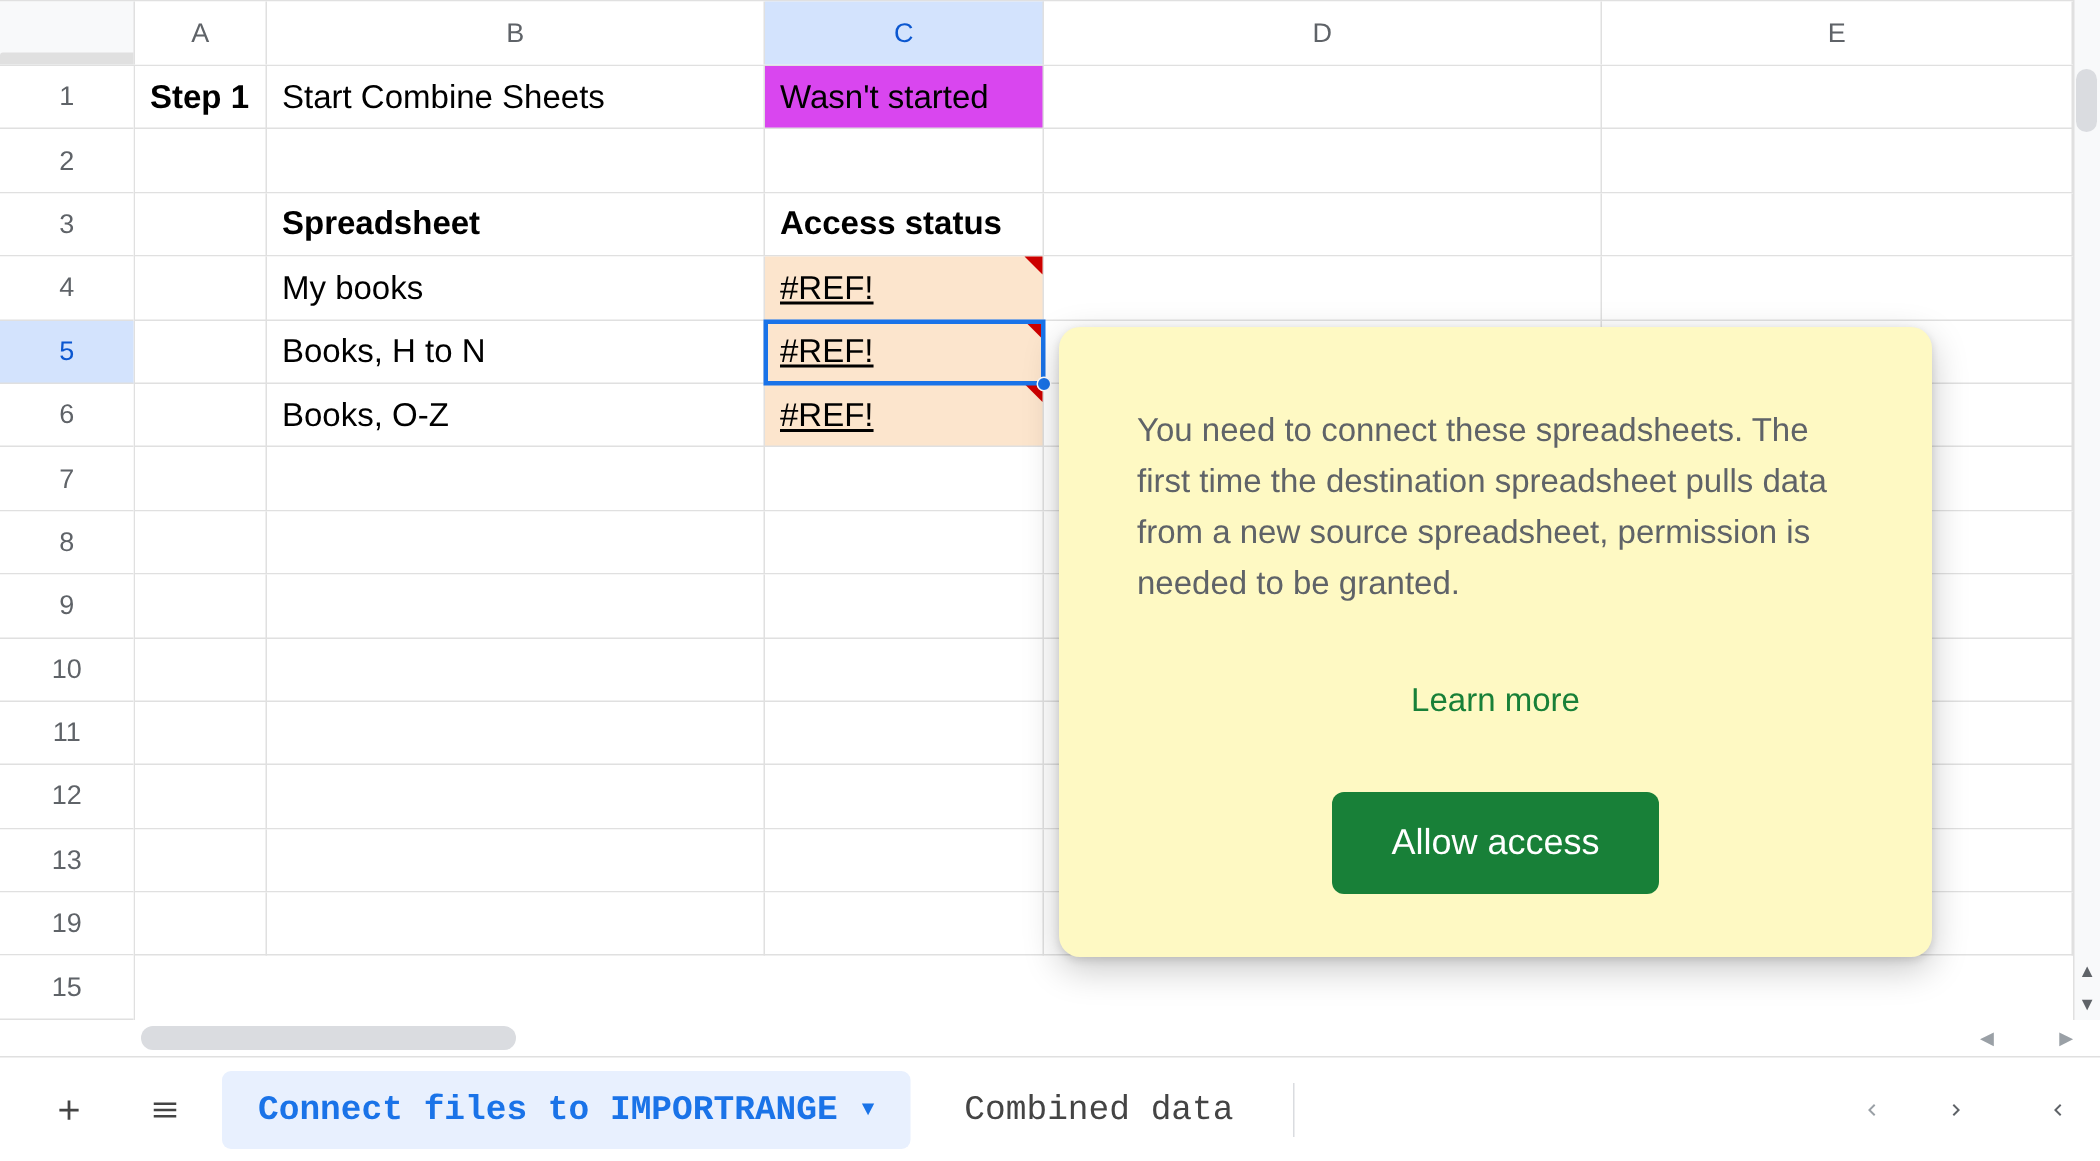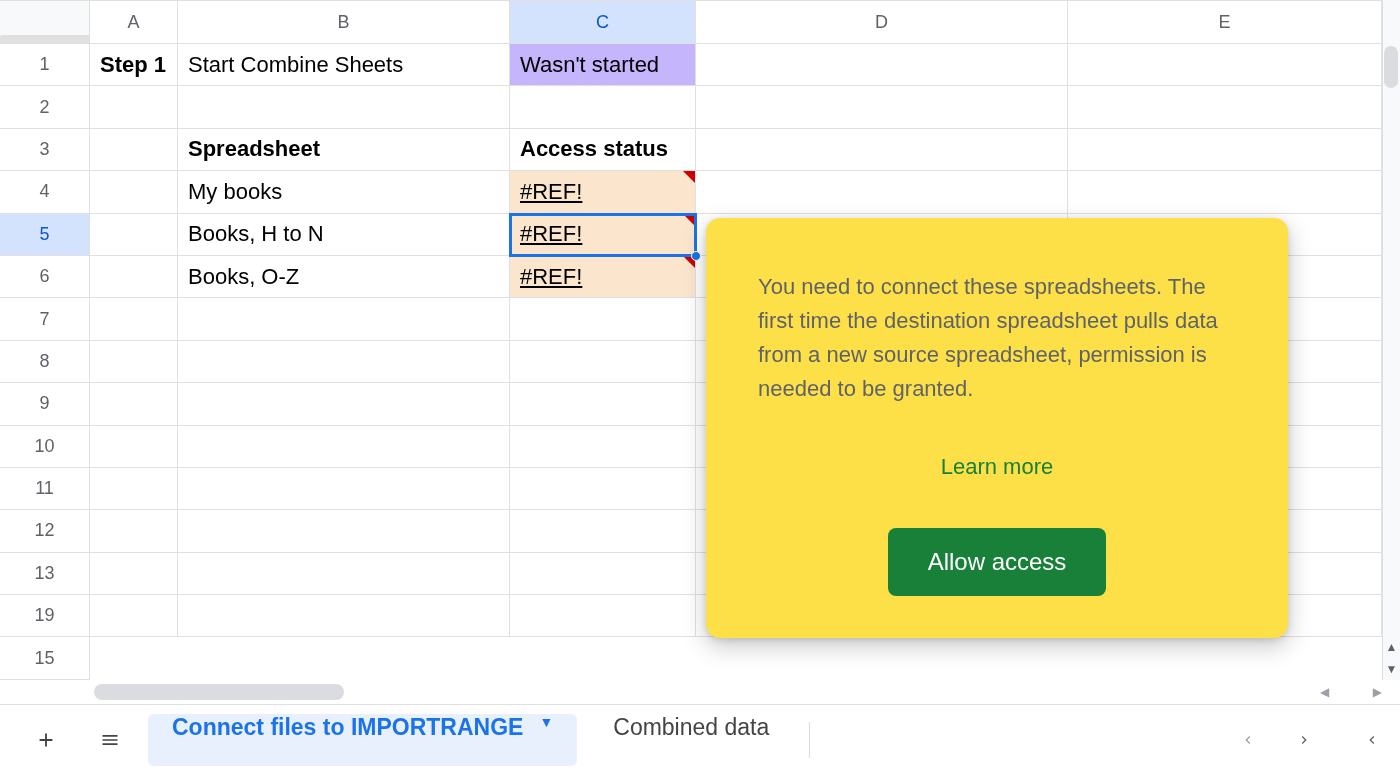--- a/index.html
+++ b/index.html
@@ -49,42 +49,42 @@
     overflow:hidden; background:#fff;
   }
   .row { display:flex; height:42.4px; }
   .cell {
     border-right:1px solid #e0e0e0; border-bottom:1px solid #e0e0e0;
     display:flex; align-items:center; padding:0 10px; font-size:22px;
     color:#000; background:#fff; position:relative;
   }
   .cell.center { justify-content:flex-start;text-decoration:underline; }
   .cell.bold { font-weight:700; }
-  .cell.peach { background:#c4b5fd; }
+  .cell.peach { background:#d946ef; }
   .cell.err { background:#fce5cd; }
   .cell .tri {
     position:absolute; top:0; right:0; width:0; height:0;
     border-top:12px solid #cc0000; border-left:12px solid transparent;
   }
 
   
   .active-outline {
     position:absolute; top:calc(42.4px*4); left:calc(88px + 332px);
     width:186px; height:42.4px; pointer-events:none;
     outline:3px solid #1a73e8; outline-offset:-2px; z-index:20;
   }
   .active-handle {
     position:absolute; width:10px; height:10px; background:#1a73e8;
     border-radius:50%; right:-5px; bottom:-5px; border:1px solid #fff;
   }
 
   
   .popup {
     position:absolute; top:218px; left:706px; width:582px;
-    background:#fde047; border-radius:14px; padding:52px 52px 42px 52px;
+    background:#fef9c3; border-radius:14px; padding:52px 52px 42px 52px;
     box-shadow: 0 8px 24px rgba(0,0,0,.22), 0 2px 6px rgba(0,0,0,.12);
     z-index:40;
   }
   .popup-text { font-size:22px; color:#5f6368; line-height:1.55; }
   .popup-actions {
     display:flex; justify-content:flex-end; align-items:center;
     gap:48px; margin-top:48px;flex-direction:column;
   }
   .learn { color:#188038; font-size:22px; cursor:pointer; }
   .allow {
@@ -126,22 +126,22 @@
     position:absolute; left:0; right:0; bottom:0; height:70px;
     border-top:1px solid #e0e0e0; display:flex; align-items:center;
     padding:0 20px; gap:12px; background:#fff;
   }
   .tb-btn {
     width:52px; height:52px; display:flex; align-items:center;
     justify-content:center; color:#444; cursor:pointer; font-size:26px;
     border-radius:8px;
   }
   .tab {
-    height:52px; display:flex; padding:0 24px;
-    font-size:23px; color:#444; cursor:pointer; position:relative;
+    height:52px; display:flex; align-items:center; padding:0 24px;
+    font-size:23px; color:#444; cursor:pointer; position:relative;font-family:Liberation Mono, monospace;
   }
   .tab.active {
     color:#1a73e8; font-weight:700; background:#e8f0fe; border-radius:6px;
   }
   .tab .caret { margin-left:16px; color:#1a73e8; font-size:14px; }
   .tab-divider { width:1px; height:36px; background:#dadce0; margin:0 4px; }
   .tab-nav { margin-left:auto; display:flex; align-items:center; gap:40px; color:#5f6368; font-size:24px; }
   .tab-nav span { cursor:pointer; }
   .side-toggle { margin-left:40px; color:#5f6368; font-size:24px; cursor:pointer; }
 

